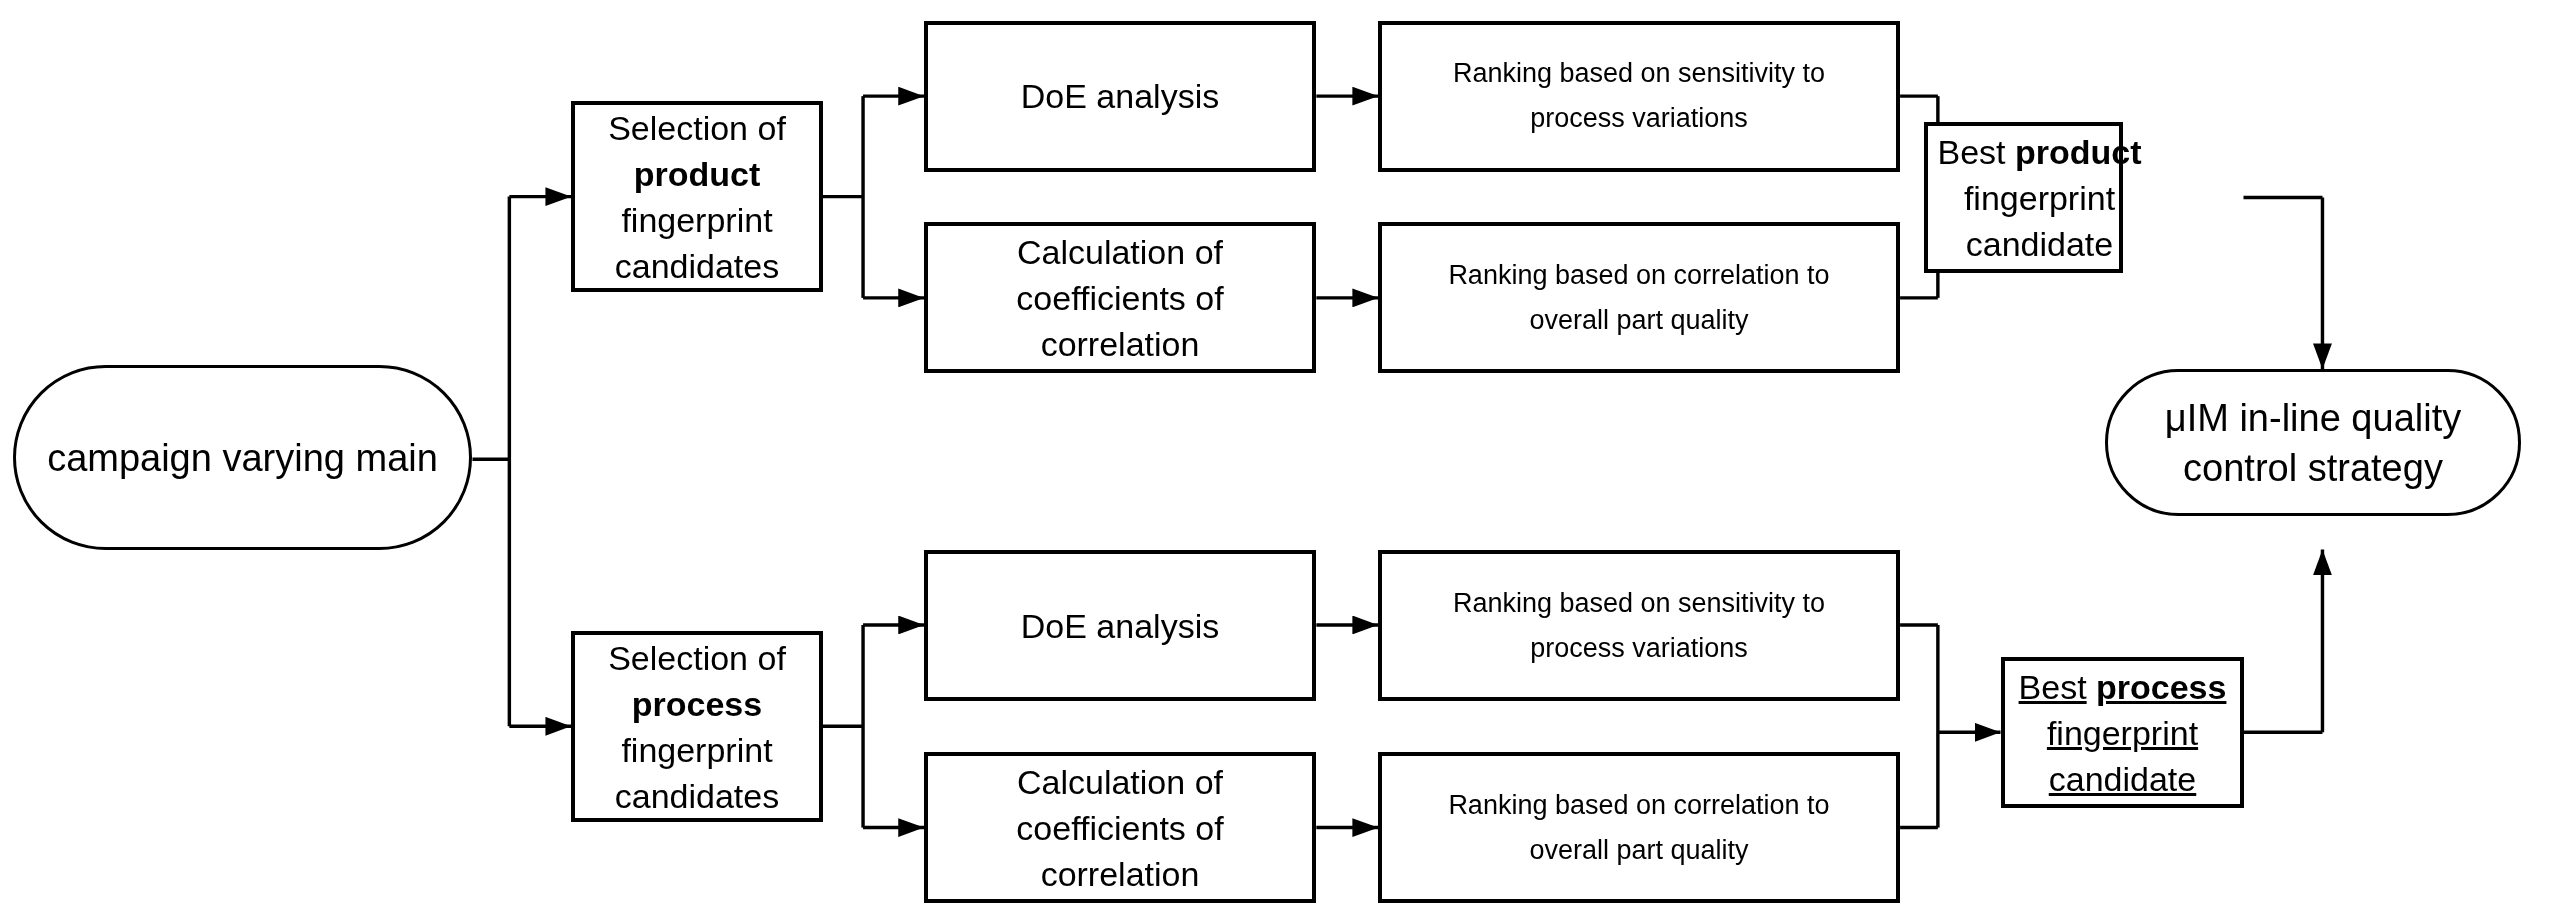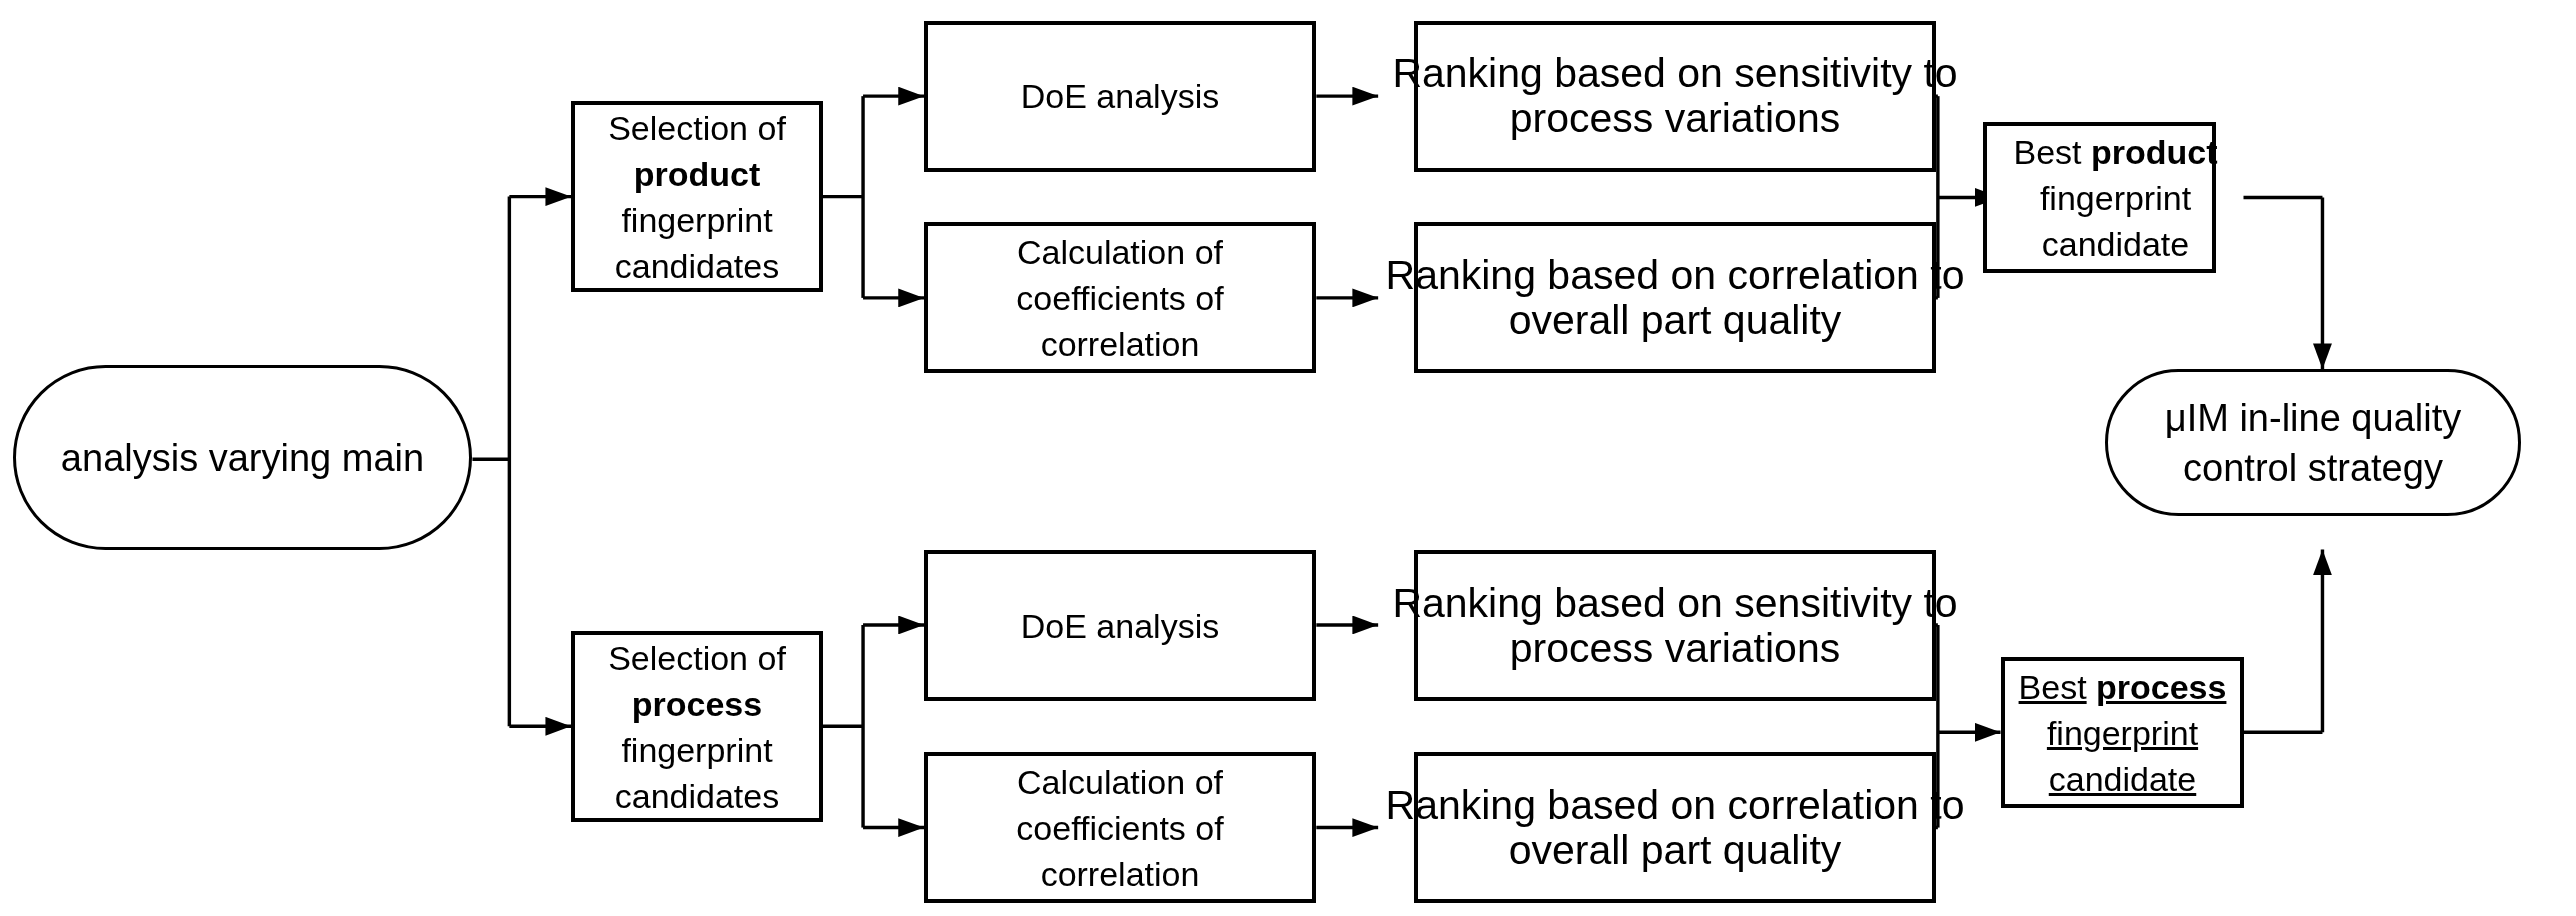--- a/index.html
+++ b/index.html
@@ -10,21 +10,21 @@
     font-family:"Liberation Sans", sans-serif; color:#000;
     background:#ffffff;
   }
   svg.wires { position:absolute; left:0; top:0; width:2576px; height:916px; }
   .node {
     position:absolute; display:flex; align-items:center; justify-content:center;
     text-align:center; background:#ffffff; border:4.3px solid #000;
   }
   .node .label div { white-space:nowrap; }
   .rect  { font-size:34px; line-height:46px; }
-  .wide  { font-size:41px; line-height:45px;margin-left:36px; }
+  .wide  { font-size:27px; line-height:45px; }
   .stadium { border-width:3.4px; border-radius:94px; font-size:38px; line-height:50px; }
   .em { font-weight:bold; }
   .pair > span:first-child { margin-right:9.4px; }
 </style>
 </head>
 <body>
 
 <div class="canvas">
 
   <svg class="wires" viewBox="0 0 3000 1067" xmlns="http://www.w3.org/2000/svg">
@@ -67,21 +67,21 @@
 
       <path d="M2613 230 H2705"></path>
       <path d="M2705 230 V430" marker-end="url(#ah)"></path>
       <path d="M2613 853 H2705"></path>
       <path d="M2705 853 V640" marker-end="url(#ah)"></path>
     </g>
   </svg>
 
   <div class="node stadium" style="left:13px; top:365px; width:459px; height:185px;">
     <div class="label">
-      <div>analysis varying main</div>
+      <div>campaign varying main</div>
     </div>
   </div>
 
   <div class="node rect" style="left:571px; top:101px; width:252px; height:191px;">
     <div class="label">
       <div>Selection of</div>
       <div class="em">product</div>
       <div>fingerprint</div>
       <div>candidates</div>
     </div>
@@ -108,21 +108,21 @@
     </div>
   </div>
 
   <div class="node wide" style="left:1378px; top:222px; width:522px; height:151px;">
     <div class="label">
       <div>Ranking based on correlation to</div>
       <div>overall part quality</div>
     </div>
   </div>
 
-  <div class="node rect" style="left:1983px; top:122px; width:233px; height:151px;padding-left:32px;">
+  <div class="node rect" style="left:1924px; top:122px; width:199px; height:151px;padding-left:32px;">
     <div class="label">
       <div class="pair">
         <span>Best</span><span class="em">product</span>
       </div>
       <div>fingerprint</div>
       <div>candidate</div>
     </div>
   </div>
 
   <div class="node rect" style="left:571px; top:631px; width:252px; height:191px;">

